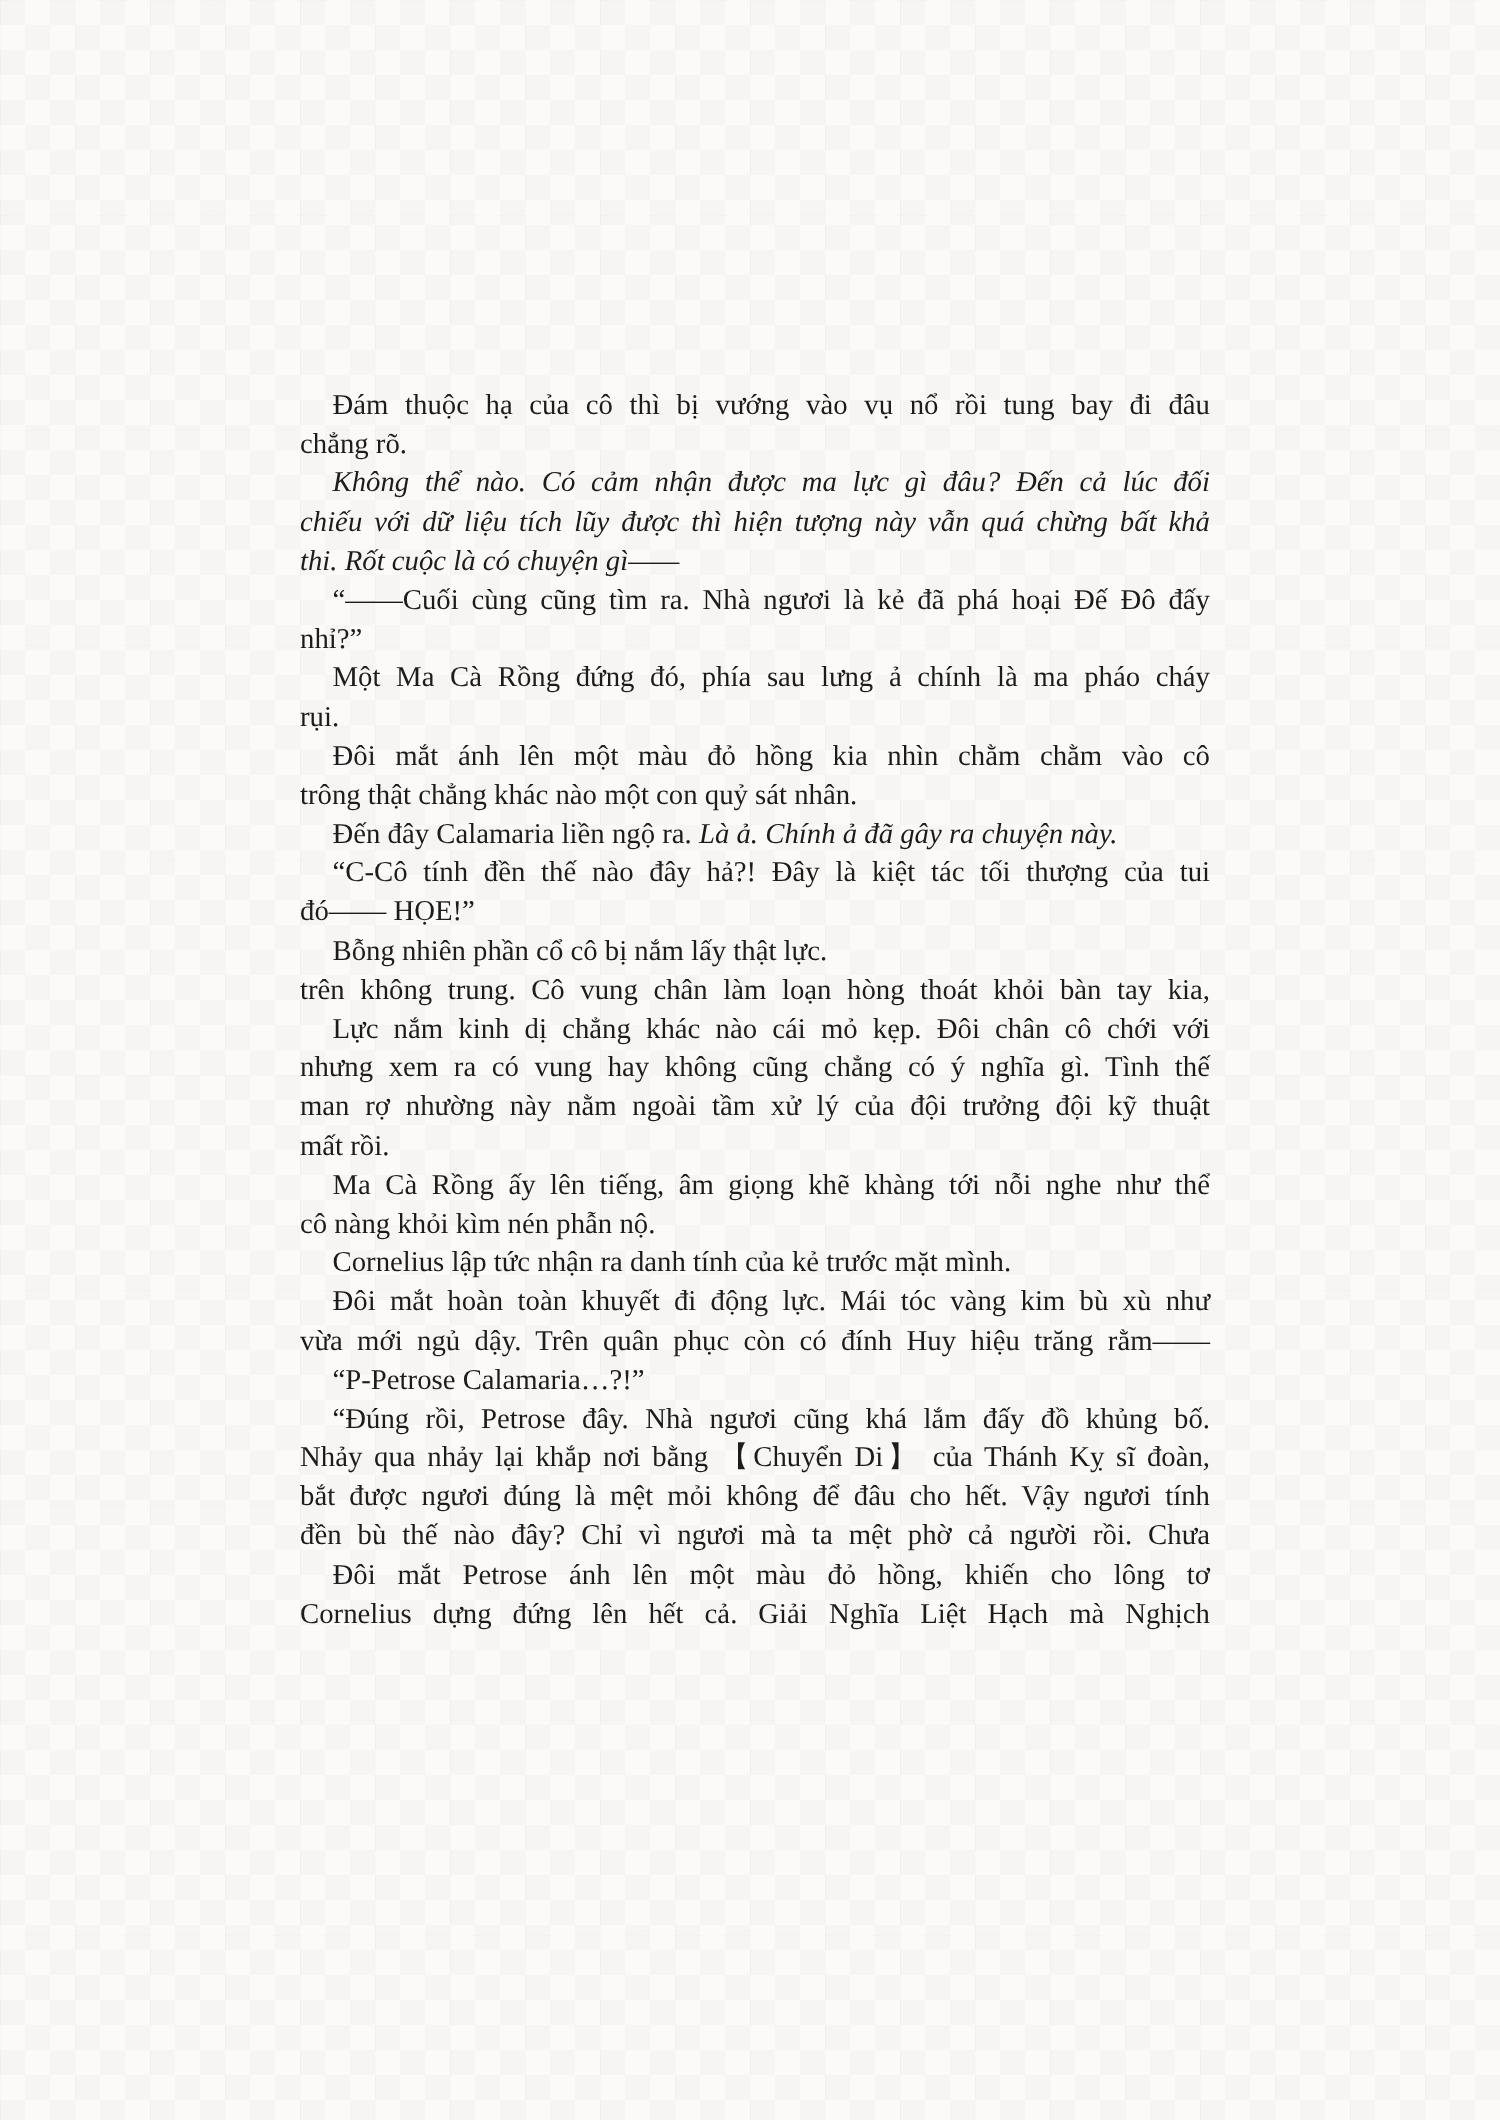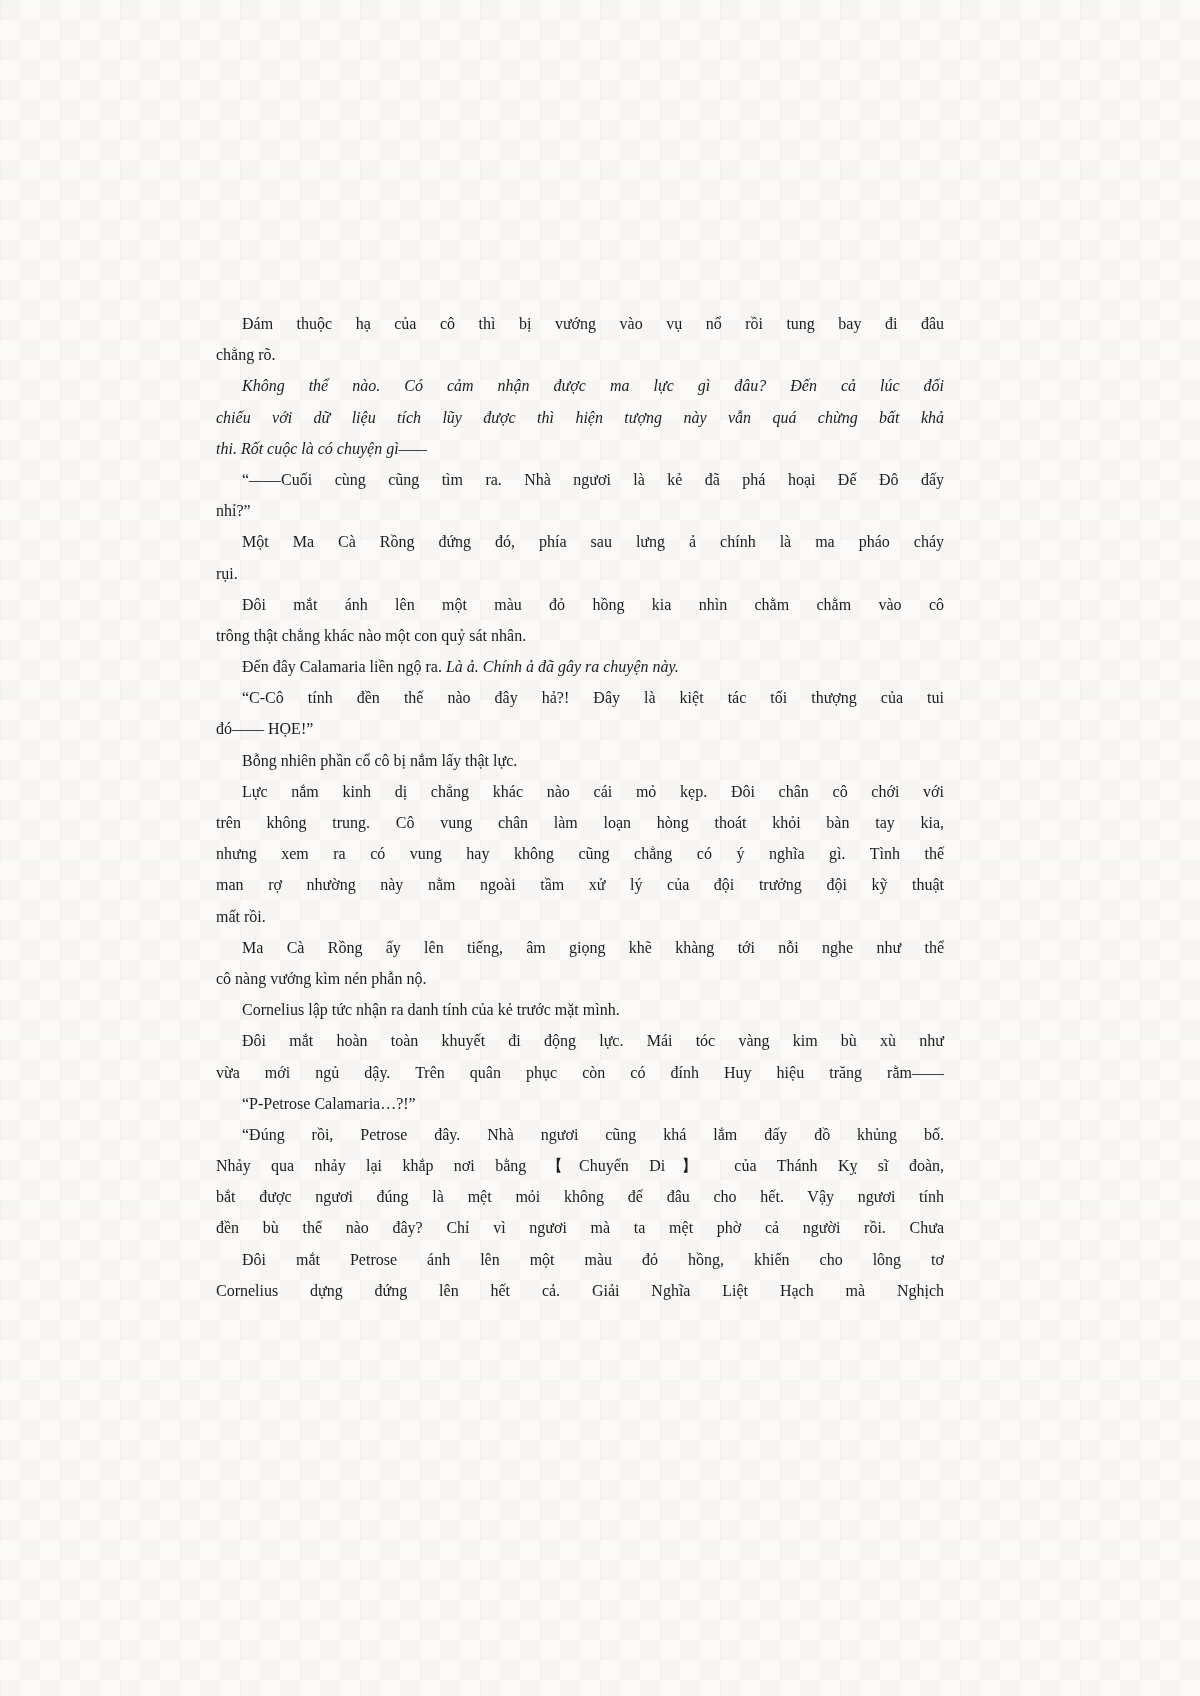--- a/index.html
+++ b/index.html
@@ -16,24 +16,24 @@
     
     background-color: #f6f5f3;
     background-image:
       conic-gradient(rgba(255,255,255,0.5) 25%, rgba(255,255,255,0) 25% 50%, rgba(255,255,255,0.5) 50% 75%, rgba(255,255,255,0) 75%),
       linear-gradient(90deg, rgba(230,230,228,0.35) 1px, rgba(0,0,0,0) 1px),
       linear-gradient(rgba(230,230,228,0.25) 1px, rgba(0,0,0,0) 1px);
     background-size: 40px 40px, 60px 60px, 172px 172px;
   }
   .text-block {
     position: absolute;
-    left: 216px;
+    left: 240px;
     top: 308px;
     width: 728px;
-    font-size: 16px;
+    font-size: 23px;
     line-height: 31.2px;
     color: #1c1c1c;
   }
   .line {
     height: 31.2px;
     text-align: justify;
     text-align-last: justify;
   }
   .line.end {
     text-align-last: auto;
@@ -58,27 +58,27 @@
       <div class="line indent"><span class="seg-n">“——Cuối cùng cũng tìm ra. Nhà ngươi là kẻ đã phá hoại Đế Đô đấy</span></div>
       <div class="line end"><span class="seg-n">nhỉ?”</span></div>
       <div class="line indent"><span class="seg-n">Một Ma Cà Rồng đứng đó, phía sau lưng ả chính là ma pháo cháy</span></div>
       <div class="line end"><span class="seg-n">rụi.</span></div>
       <div class="line indent"><span class="seg-n">Đôi mắt ánh lên một màu đỏ hồng kia nhìn chằm chằm vào cô</span></div>
       <div class="line end"><span class="seg-n">trông thật chẳng khác nào một con quỷ sát nhân.</span></div>
       <div class="line indent end"><span class="seg-n">Đến đây Calamaria liền ngộ ra. </span><span class="seg-i">Là ả. Chính ả đã gây ra chuyện này.</span></div>
       <div class="line indent"><span class="seg-n">“C-Cô tính đền thế nào đây hả?! Đây là kiệt tác tối thượng của tui</span></div>
       <div class="line end"><span class="seg-n">đó—— HỌE!”</span></div>
       <div class="line indent end"><span class="seg-n">Bỗng nhiên phần cổ cô bị nắm lấy thật lực.</span></div>
+      <div class="line"><span class="seg-n">trên không trung. Cô vung chân làm loạn hòng thoát khỏi bàn tay kia,</span></div>
       <div class="line indent"><span class="seg-n">Lực nắm kinh dị chẳng khác nào cái mỏ kẹp. Đôi chân cô chới với</span></div>
-      <div class="line"><span class="seg-n">trên không trung. Cô vung chân làm loạn hòng thoát khỏi bàn tay kia,</span></div>
       <div class="line"><span class="seg-n">nhưng xem ra có vung hay không cũng chẳng có ý nghĩa gì. Tình thế</span></div>
       <div class="line"><span class="seg-n">man rợ nhường này nằm ngoài tầm xử lý của đội trưởng đội kỹ thuật</span></div>
       <div class="line end"><span class="seg-n">mất rồi.</span></div>
       <div class="line indent"><span class="seg-n">Ma Cà Rồng ấy lên tiếng, âm giọng khẽ khàng tới nỗi nghe như thể</span></div>
-      <div class="line end"><span class="seg-n">cô nàng vướng kìm nén phẫn nộ.</span></div>
+      <div class="line end"><span class="seg-n">cô nàng khỏi kìm nén phẫn nộ.</span></div>
       <div class="line indent end"><span class="seg-n">Cornelius lập tức nhận ra danh tính của kẻ trước mặt mình.</span></div>
       <div class="line indent"><span class="seg-n">Đôi mắt hoàn toàn khuyết đi động lực. Mái tóc vàng kim bù xù như</span></div>
       <div class="line"><span class="seg-n">vừa mới ngủ dậy. Trên quân phục còn có đính </span><span class="seg-b">Huy hiệu trăng rằm</span><span class="seg-n">——</span></div>
       <div class="line indent end"><span class="seg-n">“P-Petrose Calamaria…?!”</span></div>
       <div class="line indent"><span class="seg-n">“Đúng rồi, Petrose đây. Nhà ngươi cũng khá lắm đấy đồ khủng bố.</span></div>
       <div class="line"><span class="seg-n">Nhảy qua nhảy lại khắp nơi bằng </span><span class="seg-b">【Chuyển Di】</span><span class="seg-n"> của Thánh Kỵ sĩ đoàn,</span></div>
       <div class="line"><span class="seg-n">bắt được ngươi đúng là mệt mỏi không để đâu cho hết. Vậy ngươi tính</span></div>
       <div class="line"><span class="seg-n">đền bù thế nào đây? Chỉ vì ngươi mà ta mệt phờ cả người rồi. Chưa</span></div>
       <div class="line indent"><span class="seg-n">Đôi mắt Petrose ánh lên một màu đỏ hồng, khiến cho lông tơ</span></div>
       <div class="line"><span class="seg-n">Cornelius dựng đứng lên hết cả. </span><span class="seg-b">Giải Nghĩa Liệt Hạch</span><span class="seg-n"> mà Nghịch</span></div>

